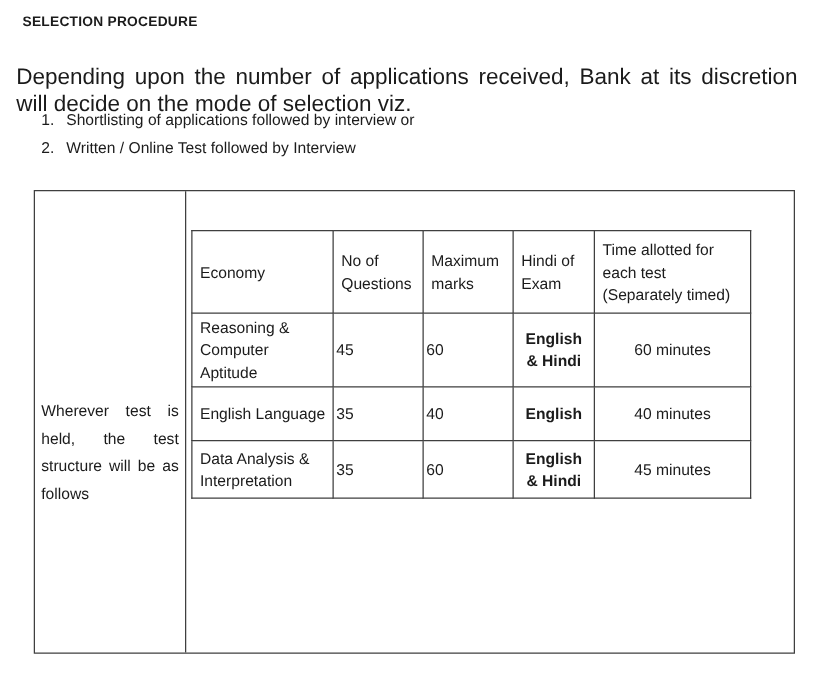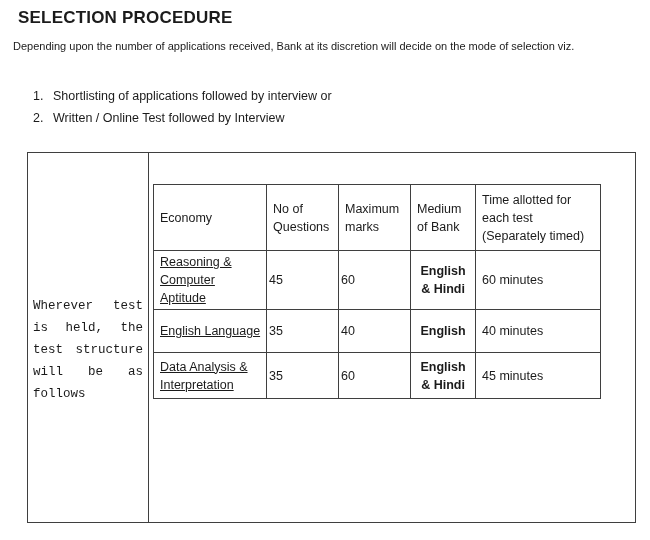--- a/index.html
+++ b/index.html
@@ -5,27 +5,27 @@
   * { margin:0; padding:0; box-sizing:border-box; }
   html,body { width:650px; height:540px; background:#ffffff; }
   body {
     font-family:"Liberation Sans", sans-serif;
     color:#1b1b1b;
     position:relative;
     overflow:hidden;
   }
   .doc-heading {
     position:absolute; left:18px; top:7px;
-    font-size:17px; font-weight:bold; line-height:22px;
+    font-size:11px; font-weight:bold; line-height:22px;
     letter-spacing:0.2px;
     white-space:nowrap;
   }
   .intro {
-    position:absolute; left:13px; top:35px; width:625px;
-    font-size:11px; line-height:22px;
+    position:absolute; left:13px; top:50px; width:625px;
+    font-size:18px; line-height:22px;
     text-align:justify;
   }
   .num-list {
     position:absolute; left:33px; top:85px; width:560px;
     font-size:12.5px; line-height:22px;
   }
   .num-list .li { display:flex; }
   .num-list .marker { width:20px; flex:0 0 20px; }
   .outer-table {
     position:absolute; left:27px; top:152px;
@@ -36,21 +36,21 @@
   .side-cell {
     width:121px; flex:0 0 121px;
     border-right:1.5px solid #3f3f3f;
     display:flex; align-items:center;
   }
   .side-note {
     padding:0 5px;
     font-size:12.5px; line-height:22px;
     text-align:justify;
     width:100%;
-    position:relative; top:12px;font-family:Liberation Mono, monospace;
+    position:relative; top:24px;
   }
   .inner-area { position:relative; flex:1; }
   table.inner-table {
     position:absolute; left:4px; top:31px;
     border-collapse:collapse;
     table-layout:fixed;
     width:448px;
   }
   .inner-table td {
     border:1.5px solid #3f3f3f;
@@ -58,24 +58,24 @@
     vertical-align:middle;
     padding:2px 6px;
     overflow:hidden;
   }
   .inner-table tr.hrow td { height:66px; text-align:left; padding:2px 2px 2px 6px; }
   .inner-table tr.r1 td { height:54px; }
   .inner-table tr.r2 td { height:76px; }
   .inner-table tr.r3 td { height:43px; }
   .inner-table tr.r4 td { height:46px; }
   .inner-table tr.r5 td { height:34px; }
-  .inner-table td.c-subject { text-align:left; padding:2px 4px 2px 6px;text-decoration:underline; }
+  .inner-table td.c-subject { text-align:left; padding:2px 4px 2px 6px; }
   .inner-table td.c-num { padding:2px 2px; }
   .inner-table td.c-medium { text-align:center; padding:2px 5px;font-weight:bold; }
-  .inner-table td.c-time { text-align:left; padding:2px 6px; }
+  .inner-table td.c-time { text-align:center; padding:2px 6px; }
 </style>
 </head>
 <body>
 
 <div class="doc-heading">SELECTION PROCEDURE</div>
 
 <div class="intro">Depending upon the number of applications received, Bank at its discretion will decide on the mode of selection viz.</div>
 
 <div class="num-list">
   <div class="li">
@@ -99,21 +99,21 @@
         <col style="width:72px">
         <col style="width:72px">
         <col style="width:65px">
         <col style="width:125px">
       </colgroup>
       <tbody>
         <tr class="hrow">
           <td>Economy</td>
           <td>No of Questions</td>
           <td>Maximum marks</td>
-          <td>Medium of Bank</td>
+          <td>Hindi of Exam</td>
           <td>Time allotted for each test (Separately timed)</td>
         </tr>
         <tr class="r1">
           <td class="c-subject">Reasoning &amp; Computer Aptitude</td>
           <td class="c-num">45</td>
           <td class="c-num">60</td>
           <td class="c-medium">English &amp; Hindi</td>
           <td class="c-time">60 minutes</td>
         </tr>
         <tr class="r3">

